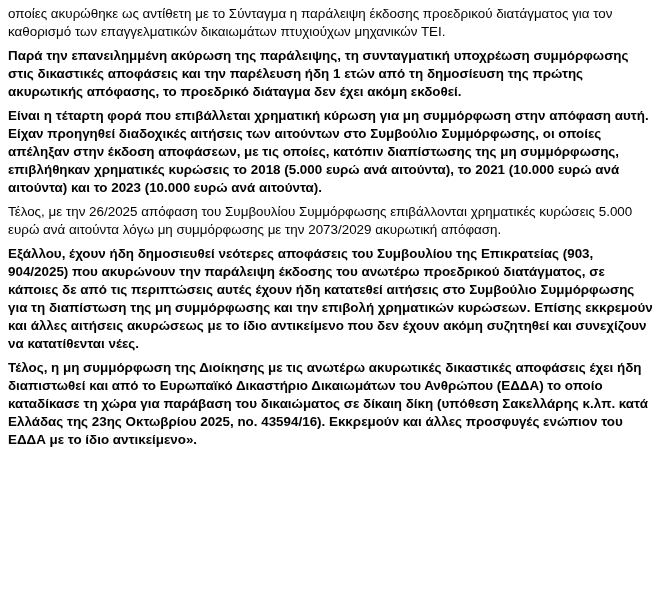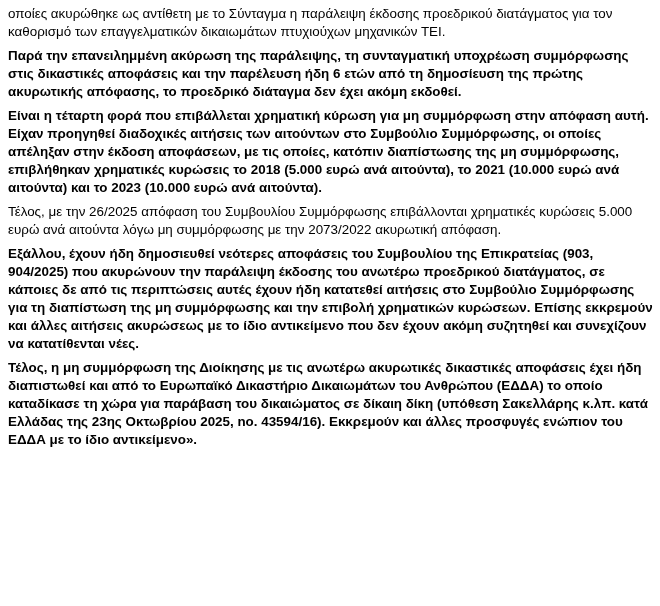--- a/index.html
+++ b/index.html
@@ -32,18 +32,18 @@
   }
   .doc p.bold {
     font-weight: bold;
   }
 </style>
 </head>
 <body>
 
 <div class="doc">
   <p>οποίες ακυρώθηκε ως αντίθετη με το Σύνταγμα η παράλειψη έκδοσης προεδρικού διατάγματος για τον καθορισμό των επαγγελματικών δικαιωμάτων πτυχιούχων μηχανικών ΤΕΙ.</p>
-  <p class="bold">Παρά την επανειλημμένη ακύρωση της παράλειψης, τη συνταγματική υποχρέωση συμμόρφωσης στις δικαστικές αποφάσεις και την παρέλευση ήδη 6 ετών από τη δημοσίευση της πρώτης ακυρωτικής απόφασης, το προεδρικό διάταγμα δεν έχει ακόμη εκδοθεί.</p>
+  <p class="bold">Παρά την επανειλημμένη ακύρωση της παράλειψης, τη συνταγματική υποχρέωση συμμόρφωσης στις δικαστικές αποφάσεις και την παρέλευση ήδη 1 ετών από τη δημοσίευση της πρώτης ακυρωτικής απόφασης, το προεδρικό διάταγμα δεν έχει ακόμη εκδοθεί.</p>
   <p class="bold">Είναι η τέταρτη φορά που επιβάλλεται χρηματική κύρωση για μη συμμόρφωση στην απόφαση αυτή. Είχαν προηγηθεί διαδοχικές αιτήσεις των αιτούντων στο Συμβούλιο Συμμόρφωσης, οι οποίες απέληξαν στην έκδοση αποφάσεων, με τις οποίες, κατόπιν διαπίστωσης της μη συμμόρφωσης, επιβλήθηκαν χρηματικές κυρώσεις το 2018 (5.000 ευρώ ανά αιτούντα), το 2021 (10.000 ευρώ ανά αιτούντα) και το 2023 (10.000 ευρώ ανά αιτούντα).</p>
-  <p>Τέλος, με την 26/2025 απόφαση του Συμβουλίου Συμμόρφωσης επιβάλλονται χρηματικές κυρώσεις 5.000 ευρώ ανά αιτούντα λόγω μη συμμόρφωσης με την 2073/2022 ακυρωτική απόφαση.</p>
+  <p>Τέλος, με την 26/2025 απόφαση του Συμβουλίου Συμμόρφωσης επιβάλλονται χρηματικές κυρώσεις 5.000 ευρώ ανά αιτούντα λόγω μη συμμόρφωσης με την 2073/2029 ακυρωτική απόφαση.</p>
   <p class="bold">Εξάλλου, έχουν ήδη δημοσιευθεί νεότερες αποφάσεις του Συμβουλίου της Επικρατείας (903, 904/2025) που ακυρώνουν την παράλειψη έκδοσης του ανωτέρω προεδρικού διατάγματος, σε κάποιες δε από τις περιπτώσεις αυτές έχουν ήδη κατατεθεί αιτήσεις στο Συμβούλιο Συμμόρφωσης για τη διαπίστωση της μη συμμόρφωσης και την επιβολή χρηματικών κυρώσεων. Επίσης εκκρεμούν και άλλες αιτήσεις ακυρώσεως με το ίδιο αντικείμενο που δεν έχουν ακόμη συζητηθεί και συνεχίζουν να κατατίθενται νέες.</p>
   <p class="bold">Τέλος, η μη συμμόρφωση της Διοίκησης με τις ανωτέρω ακυρωτικές δικαστικές αποφάσεις έχει ήδη διαπιστωθεί και από το Ευρωπαϊκό Δικαστήριο Δικαιωμάτων του Ανθρώπου (ΕΔΔΑ) το οποίο καταδίκασε τη χώρα για παράβαση του δικαιώματος σε δίκαιη δίκη (υπόθεση Σακελλάρης κ.λπ. κατά Ελλάδας της 23ης Οκτωβρίου 2025, no. 43594/16). Εκκρεμούν και άλλες προσφυγές ενώπιον του ΕΔΔΑ με το ίδιο αντικείμενο».</p>
 </div>
 
 </body></html>

